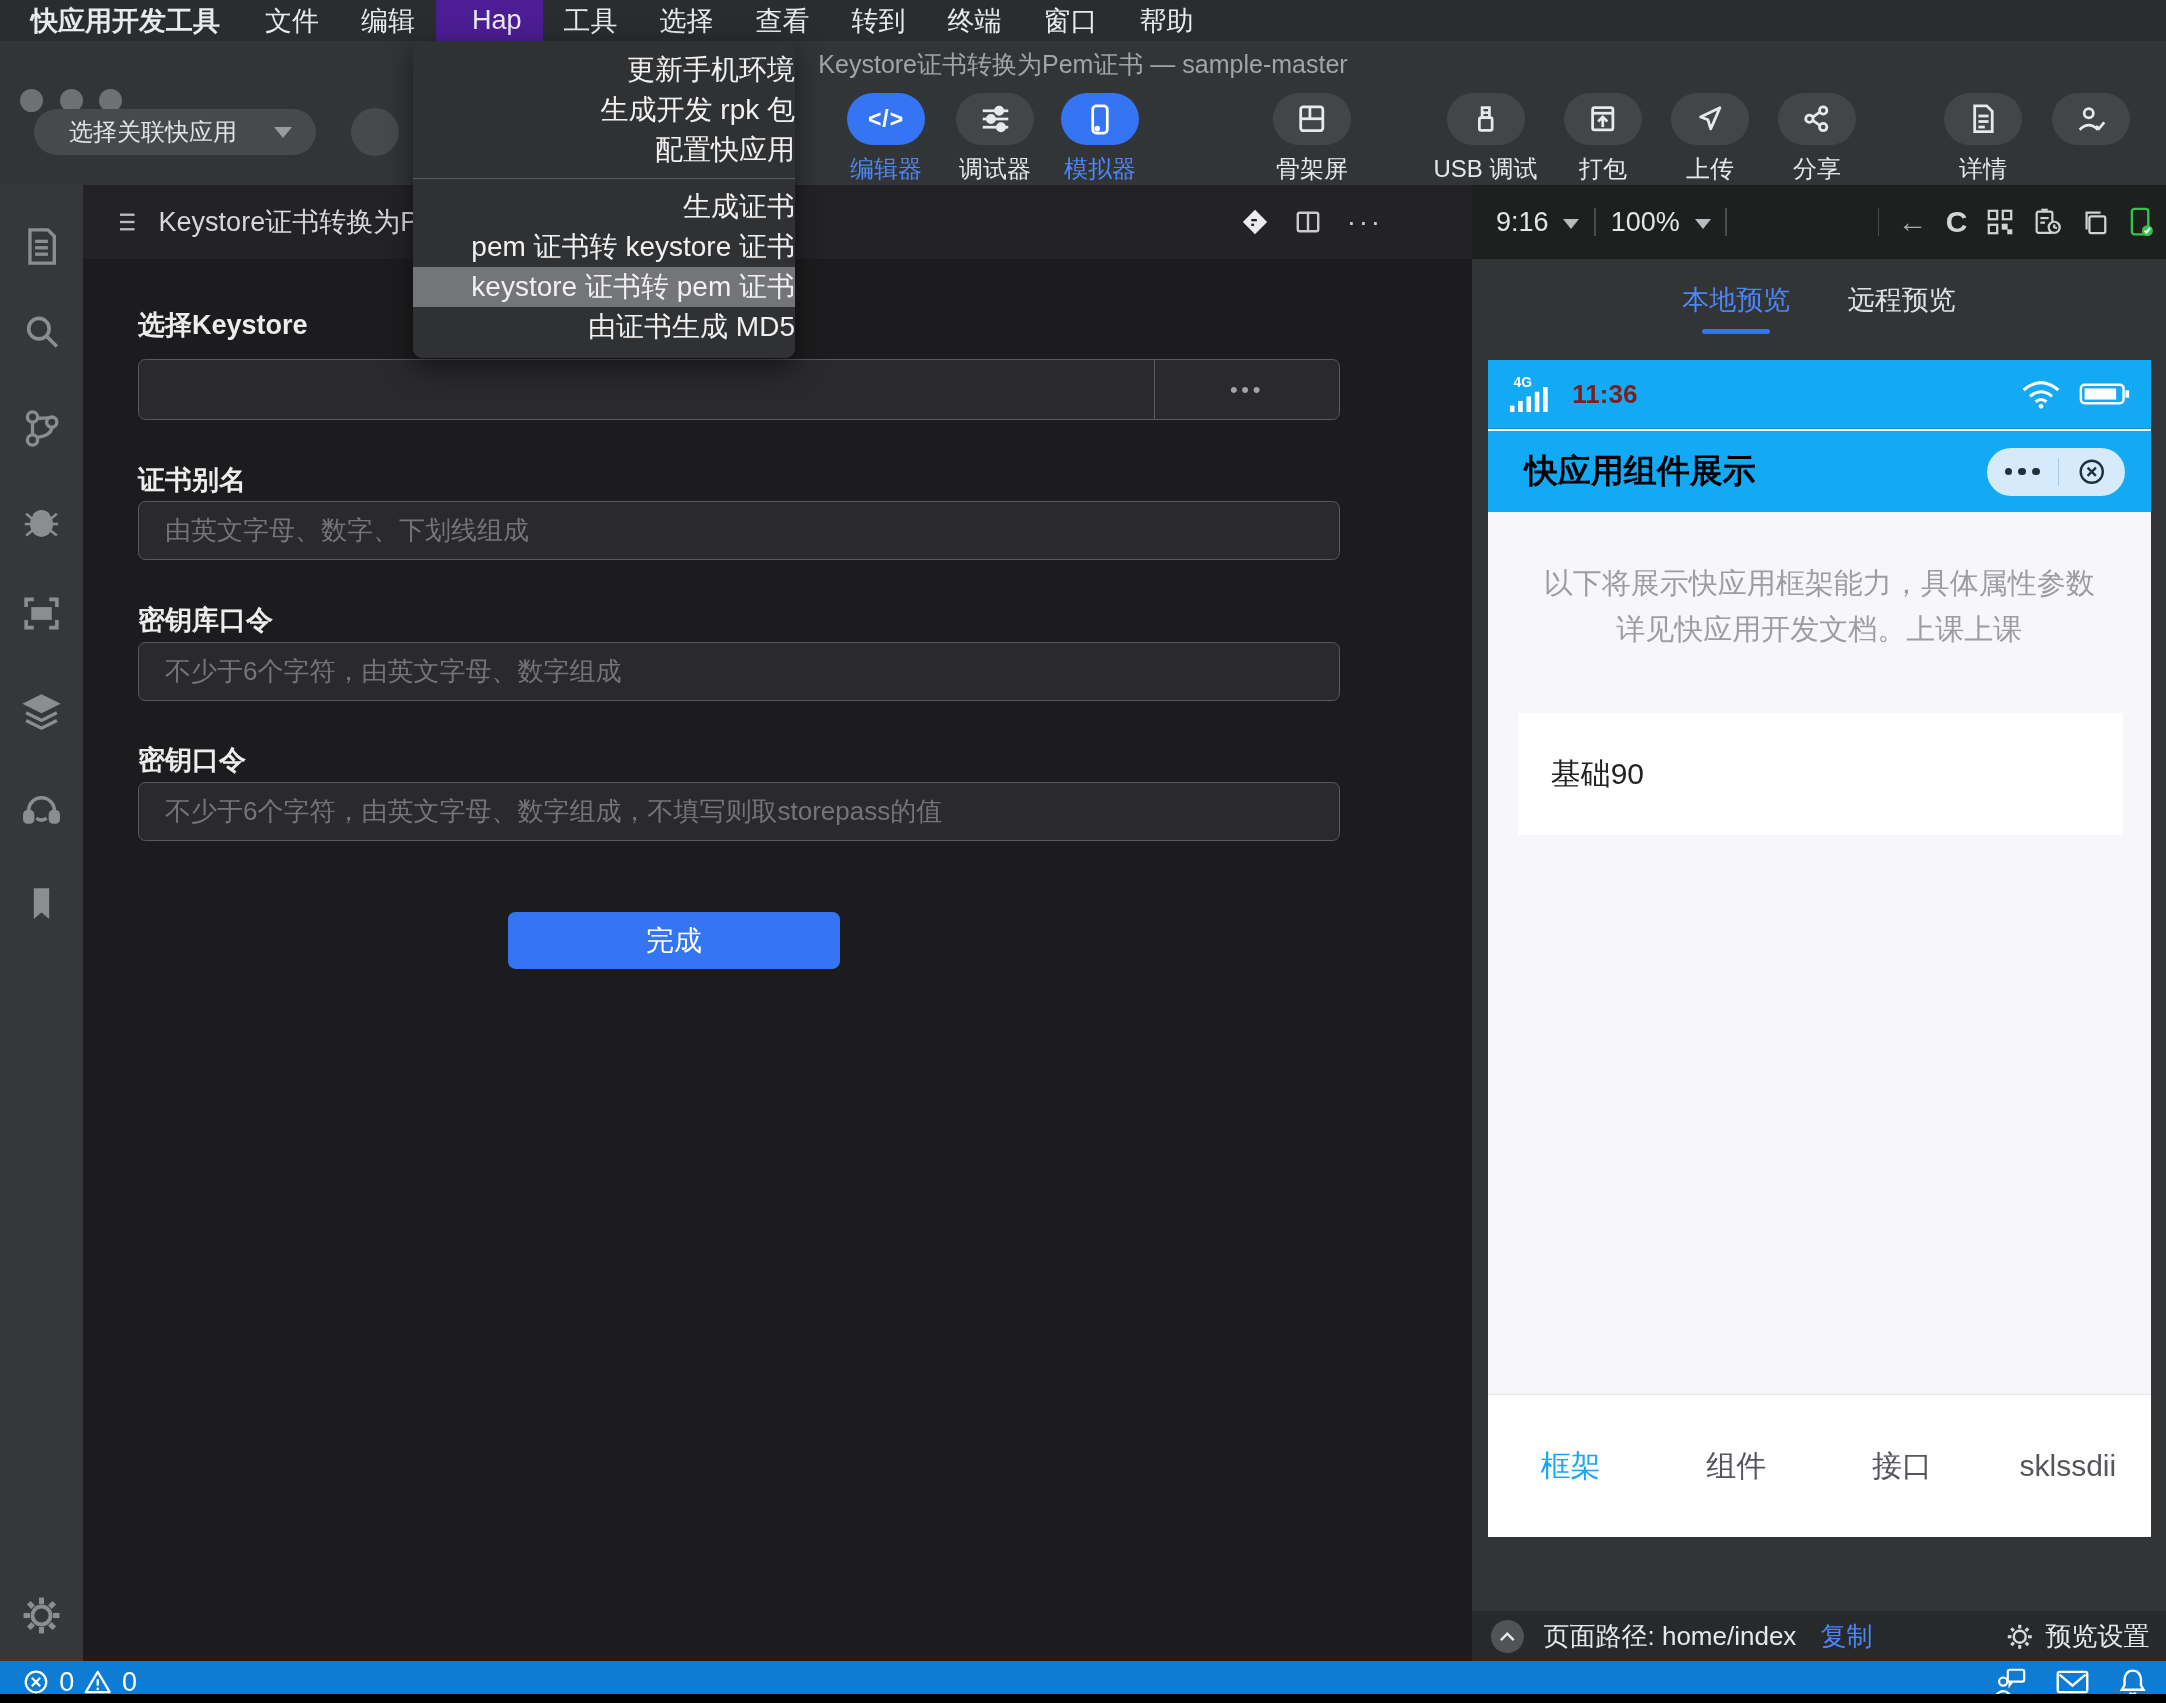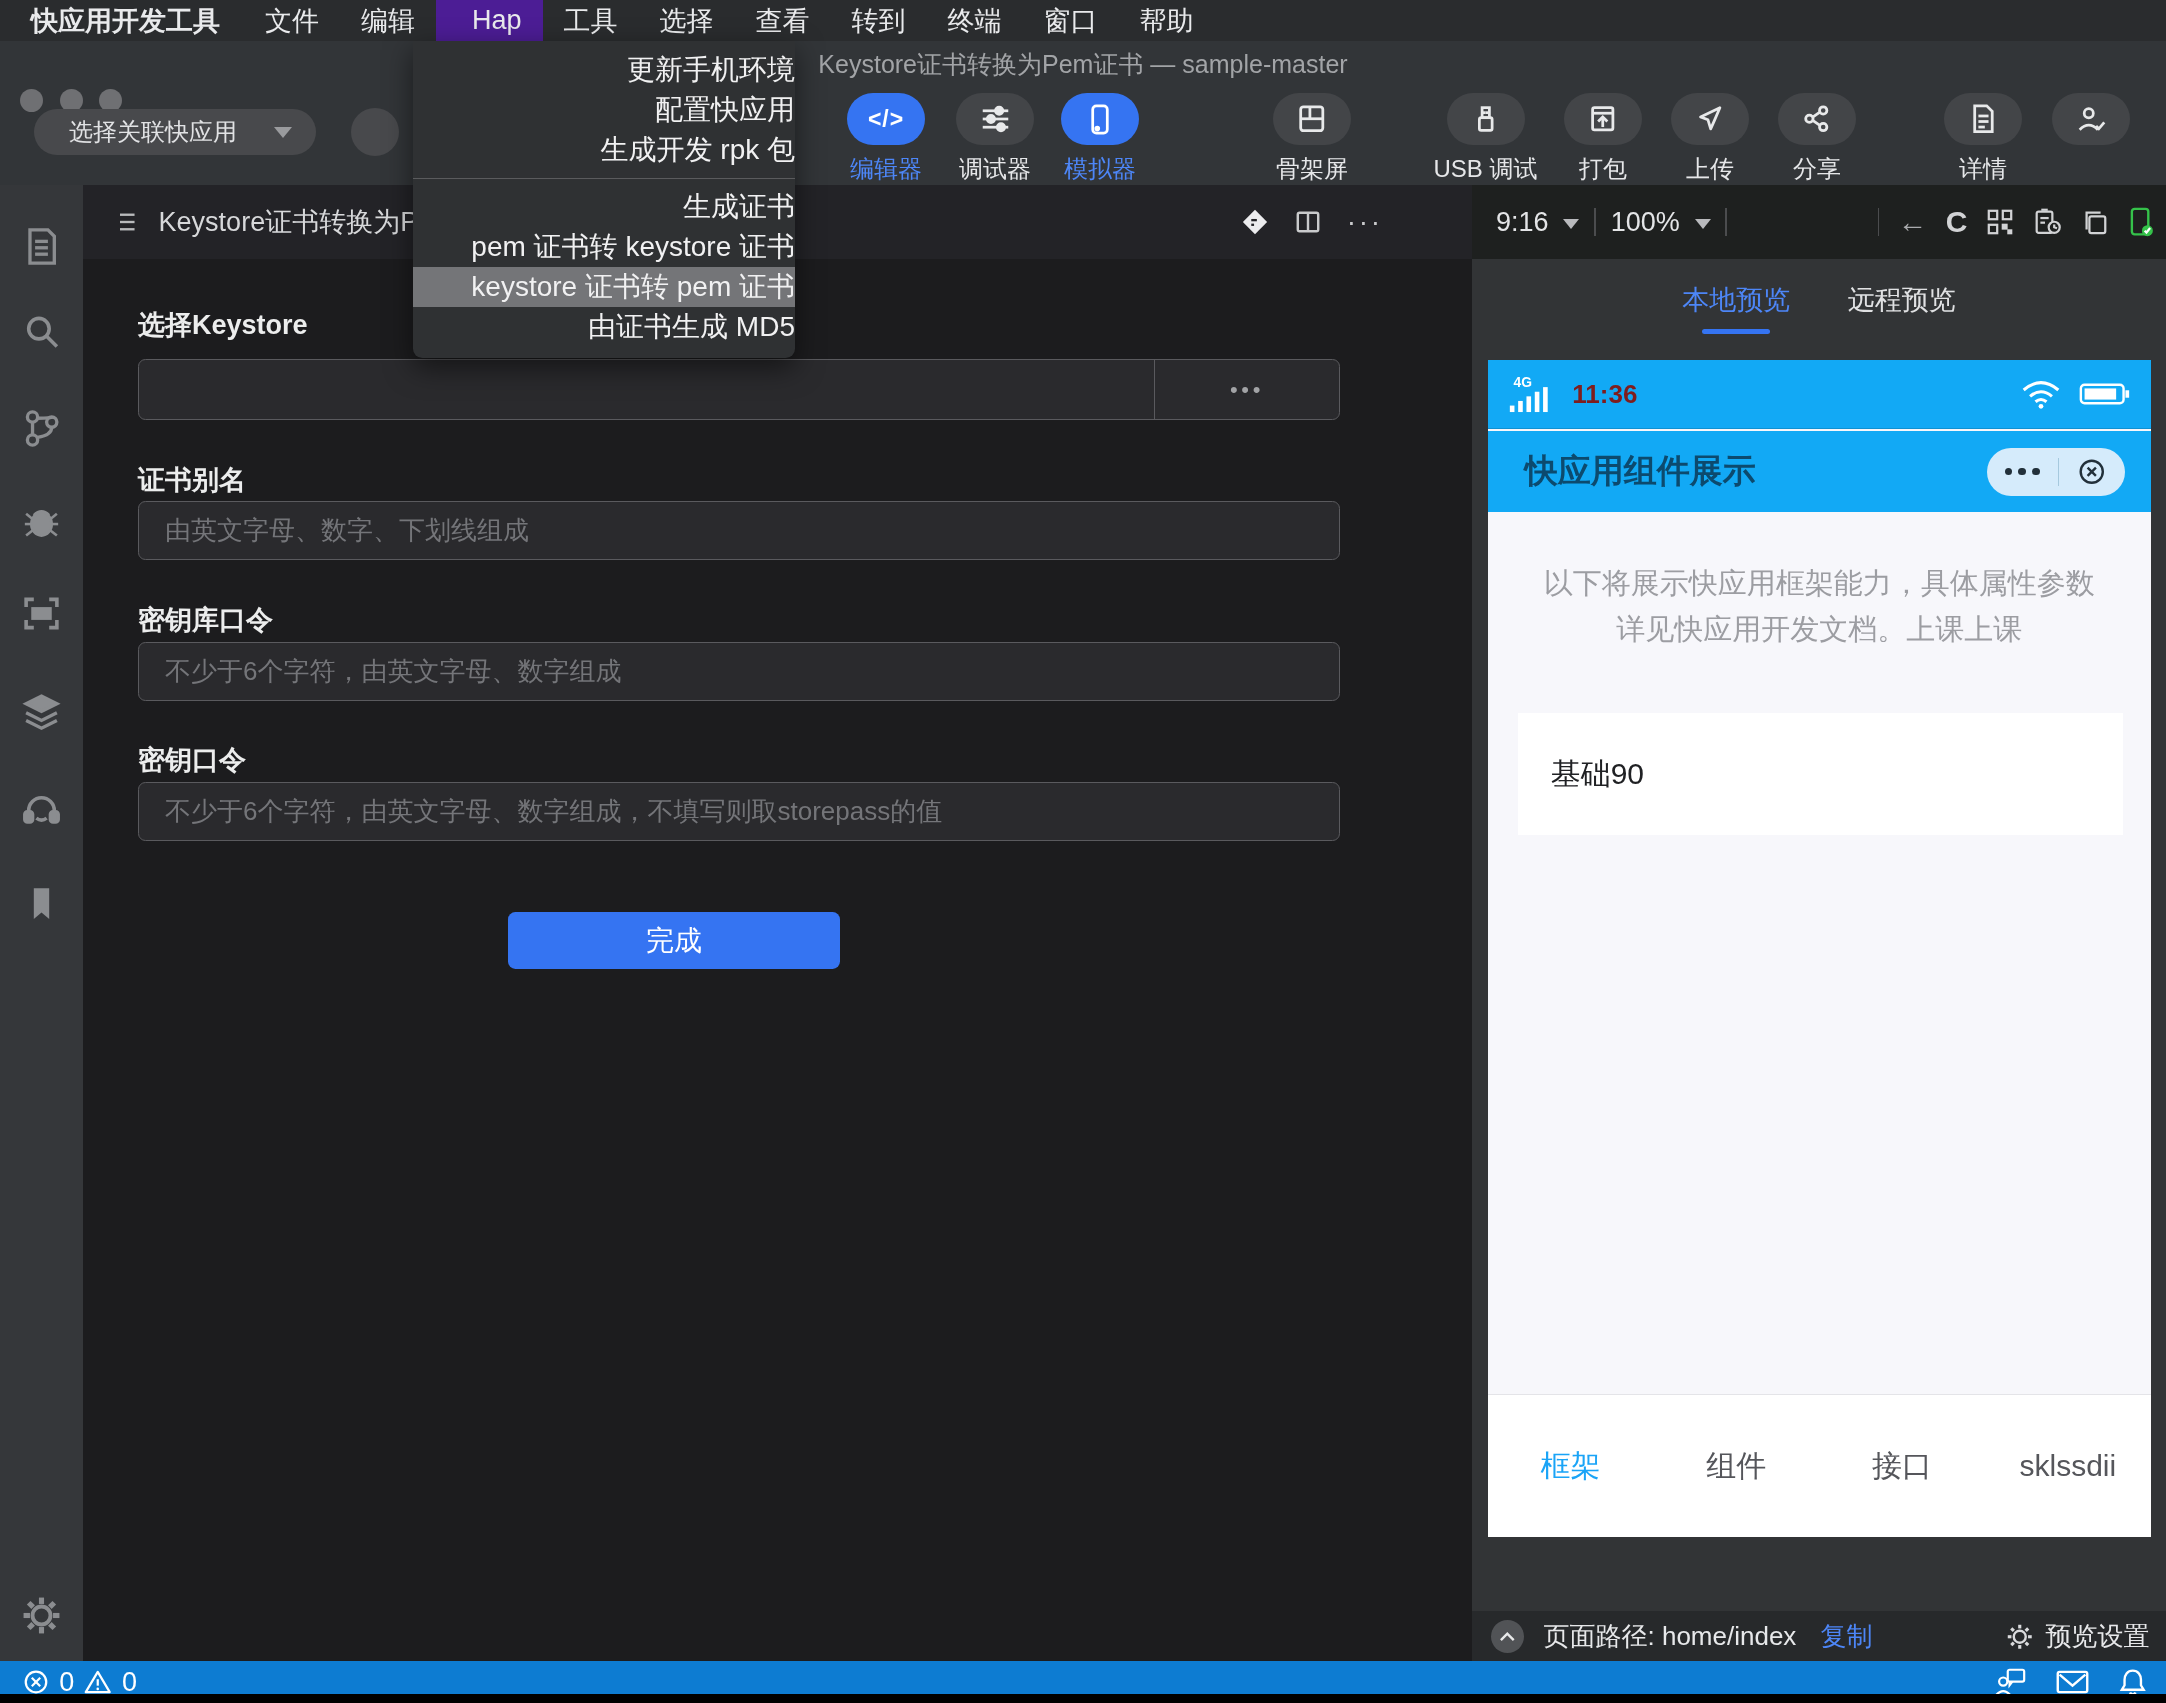--- a/index.html
+++ b/index.html
@@ -69,21 +69,21 @@
   .pv-tab{position:relative;padding:7.4px 1.8px;}
   .pv-tab.active{color:#4D86F7;}
   .pv-tab.active::after{content:"";position:absolute;left:50%;transform:translateX(-50%);bottom:-9.2px;width:68px;height:4.6px;border-radius:2.8px;background:#3574F2;}
 
   
   .phone{position:absolute;left:15.7px;top:175px;width:663px;height:1177px;background:#f7f7fb;}
   .ph-status{position:absolute;left:0;top:0;width:100%;height:69px;background:#12a9f5;display:flex;align-items:center;justify-content:space-between;padding:0 20px;border-bottom:1.8px solid rgba(0,0,0,.14);}
   .ph-status .lft,.ph-status .rgt{display:flex;align-items:center;gap:16.6px;}
   .ph-time{color:#7f1d1d;font-size:26px;font-weight:bold;}
   .ph-header{position:absolute;left:0;top:71px;width:100%;height:81px;background:#12a9f5;display:flex;align-items:center;justify-content:space-between;padding:0 26px 0 37px;}
-  .ph-title{color:#0c4a6e;font-size:33px;font-weight:bold;}
+  .ph-title{color:#000000;font-size:33px;font-weight:bold;}
   .capsule{width:138px;height:48px;border-radius:24px;background:#d5ebfb;display:flex;align-items:center;justify-content:space-evenly;}
   .cap-dots{display:flex;gap:6.5px;}
   .cap-dots i{width:7.4px;height:7.4px;border-radius:50%;background:#22303a;}
   .cap-div{width:1.8px;height:28px;background:#a6c9de;}
   .ph-body{position:absolute;left:0;top:152px;width:100%;bottom:143px;background:#f7f7fb;}
   .ph-text{margin-top:48px;text-align:center;color:#9c9da2;font-size:29px;line-height:46px;}
   .ph-card{position:absolute;left:30px;top:201px;width:605px;height:122px;background:#ffffff;display:flex;align-items:center;}
   .ph-card span{font-size:30px;color:#202124;padding-left:33px;}
   .ph-tabbar{position:absolute;left:0;bottom:0;width:100%;height:143px;background:#fff;border-top:1.8px solid #e4e4e8;display:grid;grid-template-columns:repeat(4,1fr);align-items:center;}
   .ph-tab{text-align:center;font-size:30px;color:#55565b;}
@@ -529,22 +529,22 @@
         </svg>
       <svg width="29.5" height="31" viewBox="0 0 32 34" fill="none" stroke="#fff" stroke-width="2.6">
           <path d="M16 4 c-6 0 -9 5 -9 10 v6 l-3 5 h24 l-3 -5 v-6 c0 -5 -3 -10 -9 -10 z"></path>
           <path d="M13 28 a3.2 3.2 0 0 0 6 0"></path>
         </svg>
     </div>
   </div>
 
   <div class="hap-menu">
     <div class="mi">更新手机环境</div>
+    <div class="mi">生成开发 rpk 包</div>
     <div class="mi">配置快应用</div>
-    <div class="mi">生成开发 rpk 包</div>
     <div class="sep"></div>
     <div class="mi">生成证书</div>
     <div class="mi">pem 证书转 keystore 证书</div>
     <div class="mi hl">keystore 证书转 pem 证书</div>
     <div class="mi">由证书生成 MD5</div>
   </div>
 
 </div>
 
 

